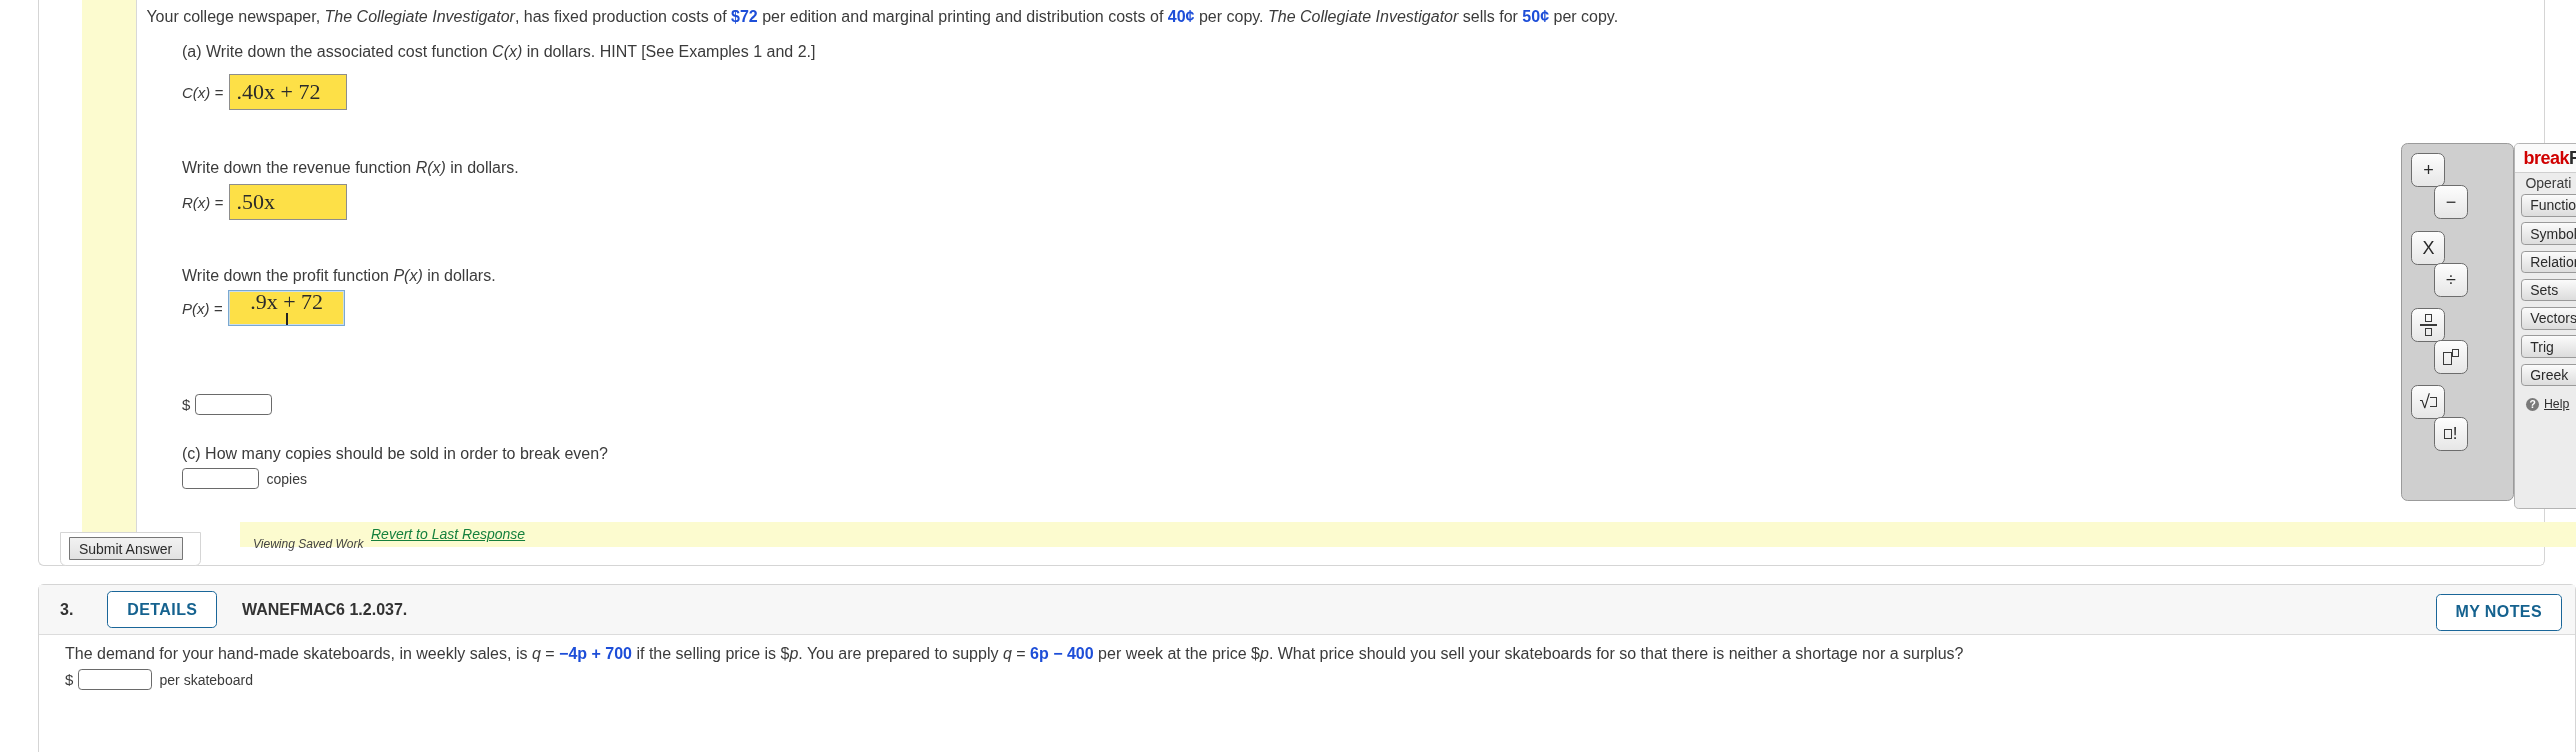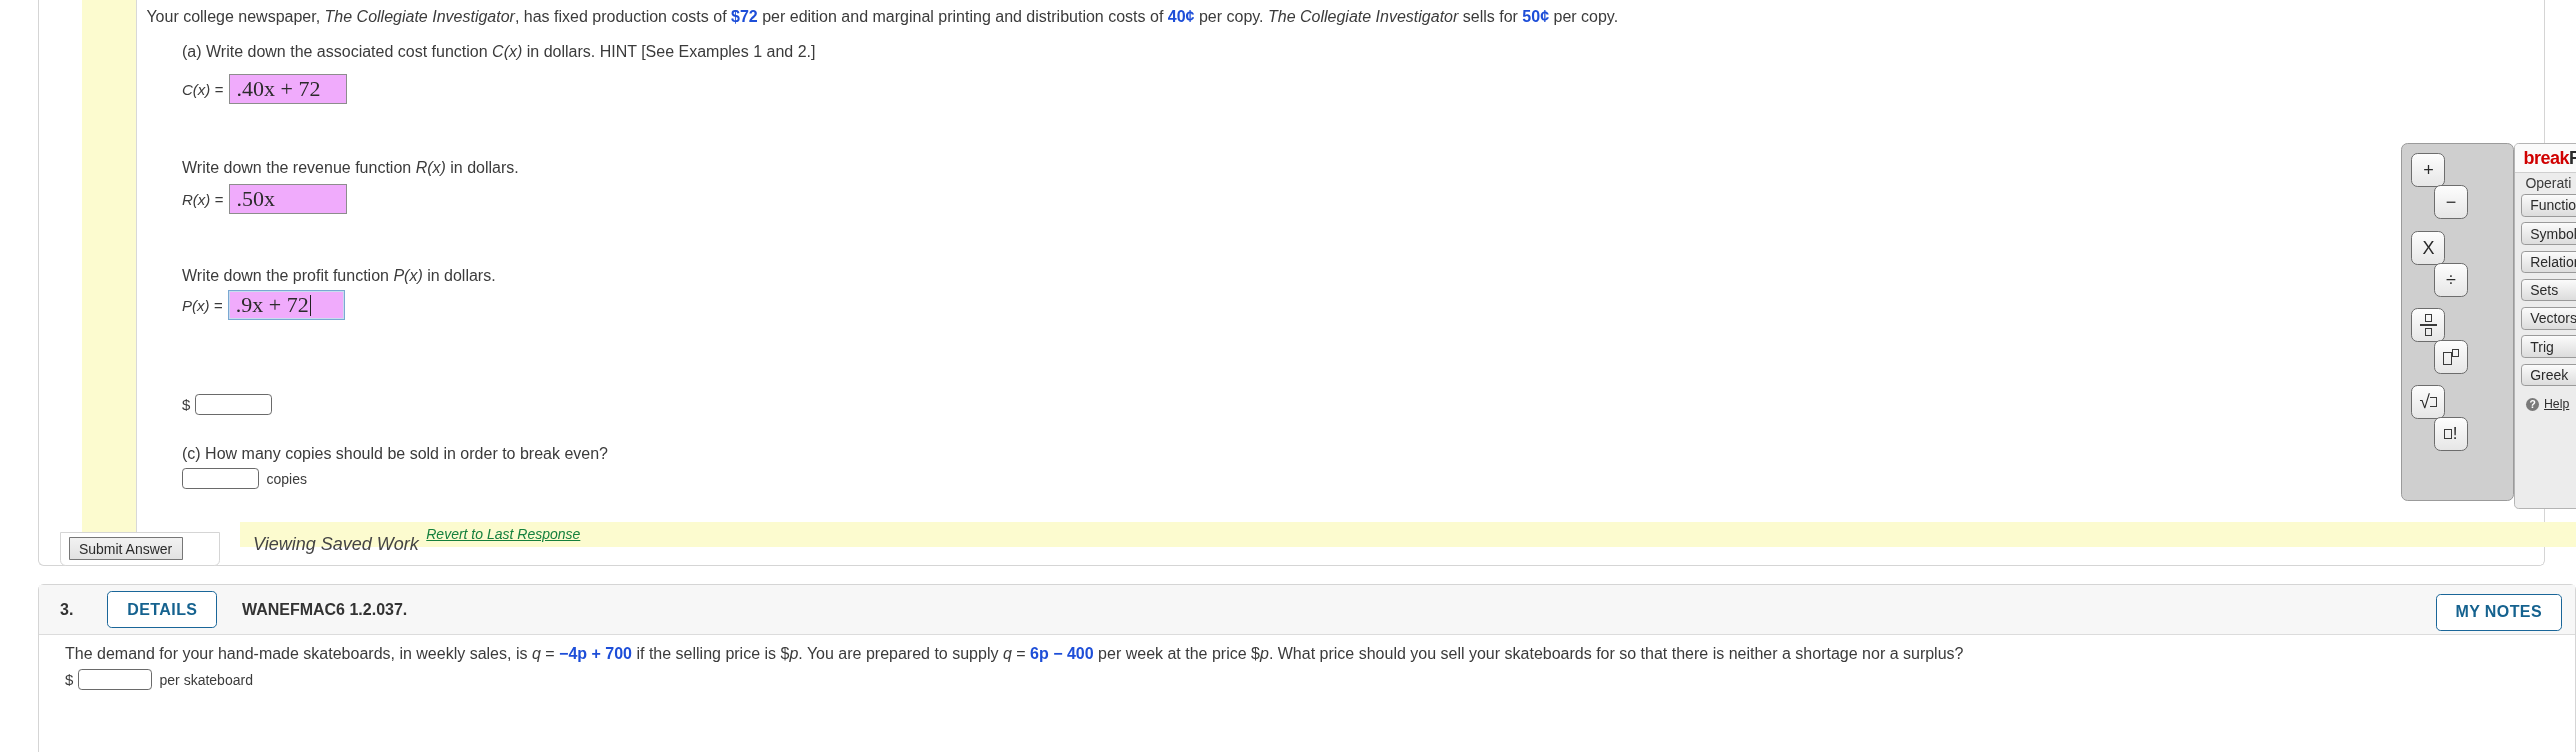--- a/index.html
+++ b/index.html
@@ -64,22 +64,22 @@
   }
   .fieldlabel {
     font-size: 15px;
     color: #3b3b3b;
     font-style: italic;
     margin-right: 5.7px;
     white-space: nowrap;
   }
   .mathbox {
     border: 0.9px solid #8d8d8d;
-    background: #f0abfc;
-    height: 30px;
+    background: #fde047;
+    height: 36px;
     box-sizing: border-box;
     display: flex;
     align-items: center;
     padding: 0 6.6px;
     font-family: "Liberation Serif", serif;
     font-size: 22px;
     color: #2b2b2b;
     line-height: 1;
   }
   .mathbox.focused {
@@ -110,21 +110,21 @@
     font-size: 14px;
     color: #3b3b3b;
     margin-left: 7.5px;
   }
 
   
   #submit-wrap {
     position: absolute;
     left: 60px;
     top: 532px;
-    width: 160px;
+    width: 141px;
     height: 34px;
     background: #ffffff;
     border: 0.9px solid #d5d5d5;
     border-radius: 0 0 5.7px 5.7px;
     box-sizing: border-box;
   }
   #submit-btn {
     position: absolute;
     left: 7.5px;
     top: 3.8px;
@@ -143,21 +143,21 @@
     top: 522px;
     right: 0px;
     height: 24.5px;
     background: #fcfbcf;
     display: flex;
     align-items: center;
     padding-left: 13px;
     box-sizing: border-box;
   }
   #savedwork-label {
-    font-size: 18px;
+    font-size: 12px;
     font-style: italic;
     color: #444;
     margin-right: 7.5px;
     margin-top: 20px;
   }
   #revert-link {
     font-size: 14px;
     font-style: italic;
     color: #15803d;
     text-decoration: underline;
@@ -376,21 +376,21 @@
       <span class="fieldlabel">R(x) =</span>
       <div class="mathbox" style="width:118px;">
           <span>.50x</span>
         </div>
     </div>
 
     <div class="qtext" style="left:45px; top:266px;"><span>Write down the profit function </span><span class="mathvar">P(x)</span><span> in dollars.</span></div>
 
     <div class="fieldrow" style="left:45px; top:290px;">
       <span class="fieldlabel">P(x) =</span>
-      <div class="mathbox focused" style="width:117px;">
+      <div class="mathbox focused" style="width:117px;flex-direction:column;">
           <span>.9x + 72</span>
           <span class="caret"></span>
         </div>
     </div>
 
 
     <div class="fieldrow" style="left:45px; top:394px;">
       <span class="dollar">$</span>
       <input class="plainbox" style="width: 77px;" type="text" placeholder="">
     </div>

